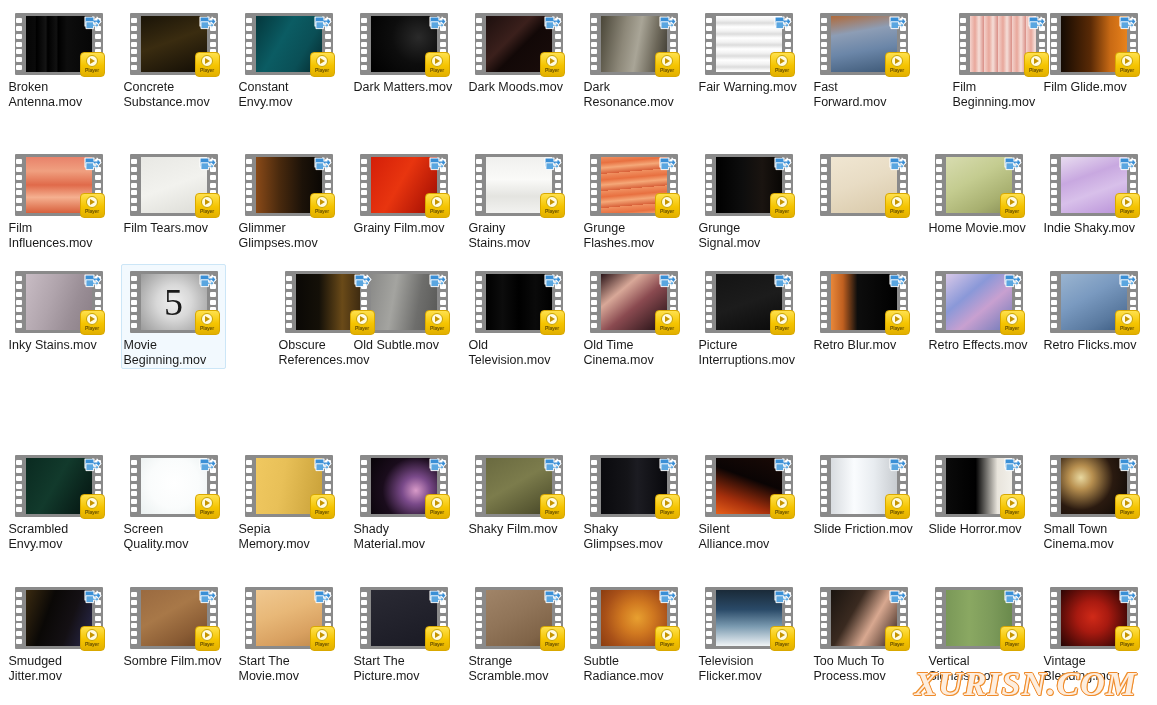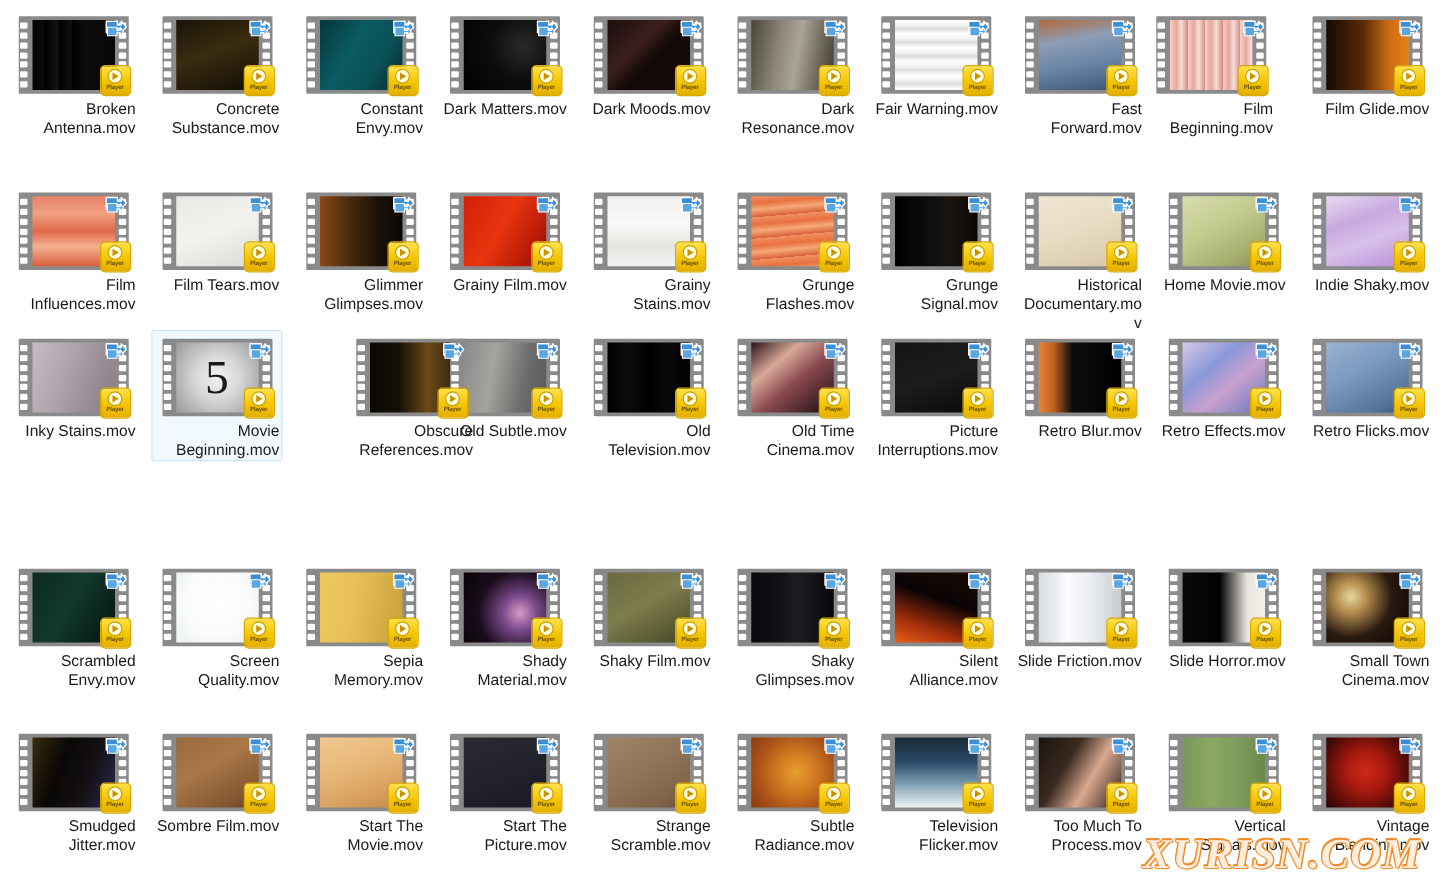--- a/index.html
+++ b/index.html
@@ -119,21 +119,21 @@
     color: #6b5200;
     font-family: "Liberation Sans", sans-serif;
     letter-spacing: -0.2px;
     margin-top: 0px;
     font-weight: bold;
   }
 
   .file-label {
     margin-top: 5px;
     width: 100px;
-    text-align: right;
+    text-align: left;
     font-size: 12.5px;
     line-height: 15px;
     color: #1a1a1a;
     font-family: "Liberation Sans", sans-serif;
     word-wrap: break-word;
     overflow-wrap: break-word;
     white-space: normal;
   }
 
   
@@ -444,21 +444,21 @@
           </svg></div>
         <div class="player-badge">
           <div class="play-circle">
             <div class="play-tri"></div>
           </div>
           <div class="player-text">Player</div>
         </div>
       </div>
       <div class="file-label">Fast Forward.mov</div>
     </div>
-    <div class="file-item" style="left: 916px; top: 6px;">
+    <div class="file-item" style="left: 950px; top: 6px;">
       <div class="thumb-wrap">
         <div class="filmstrip">
           <div class="sprockets left">
             <div class="hole"></div>
             <div class="hole"></div>
             <div class="hole"></div>
             <div class="hole"></div>
             <div class="hole"></div>
             <div class="hole"></div>
             <div class="hole"></div>
@@ -802,21 +802,20 @@
             <path d="M2 3 L11 3 L11 6 L14 6 L14 3 L18 7.5 L14 12 L14 9 L11 9 L11 12 L2 12 Z" fill="#3a8fd6" stroke="#ffffff" stroke-width="1.1" stroke-linejoin="round"></path>
             <path d="M7 8 L16 8 L16 11 L19 11 L19 8 L22 12 L19 16 L19 13 L16 13 L16 16 L7 16 Z" fill="#5aa6e0" stroke="#ffffff" stroke-width="1.1" stroke-linejoin="round" transform="translate(-3,1) scale(0.85)"></path>
           </svg></div>
         <div class="player-badge">
           <div class="play-circle">
             <div class="play-tri"></div>
           </div>
           <div class="player-text">Player</div>
         </div>
       </div>
-      <div class="file-label">Historical Documentary.mov</div>
     </div>
     <div class="file-item" style="left: 926px; top: 147px;">
       <div class="thumb-wrap">
         <div class="filmstrip">
           <div class="sprockets left">
             <div class="hole"></div>
             <div class="hole"></div>
             <div class="hole"></div>
             <div class="hole"></div>
             <div class="hole"></div>

